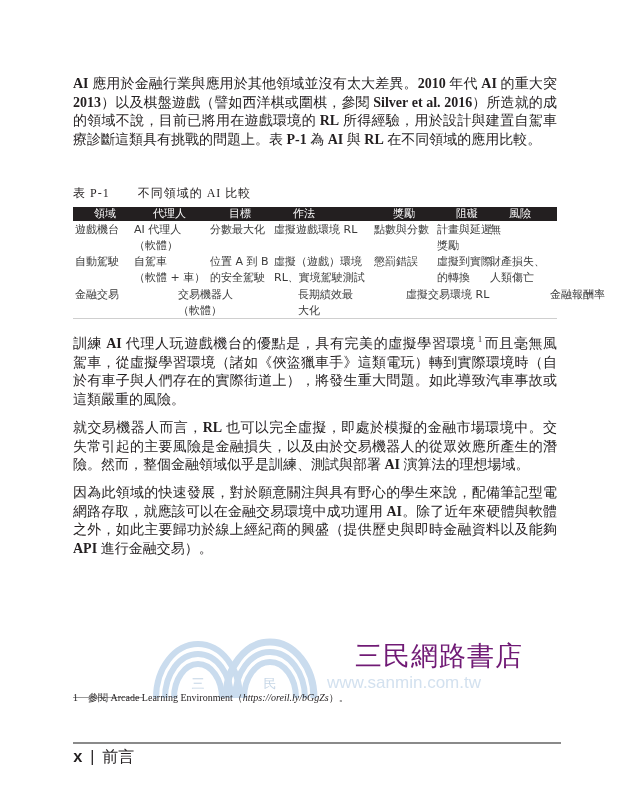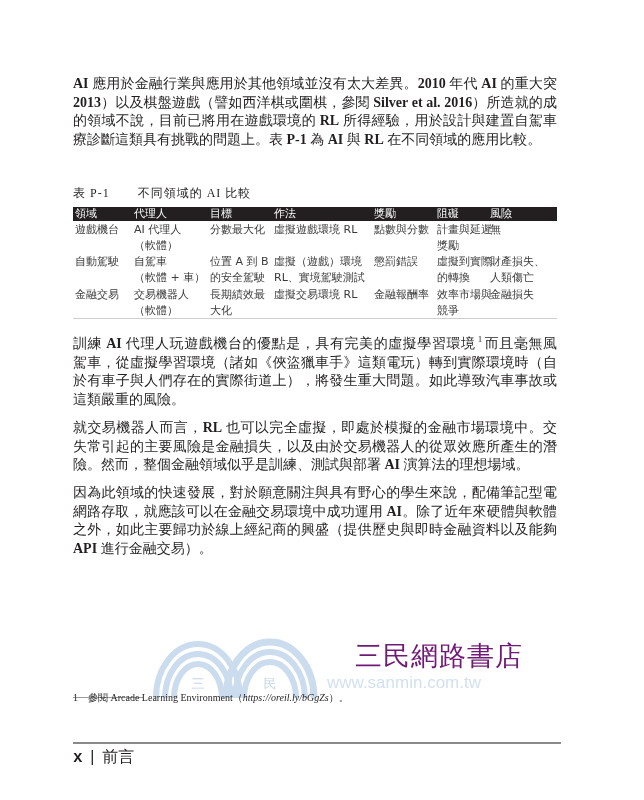--- a/index.html
+++ b/index.html
@@ -12,27 +12,27 @@
   .para b { font-weight:bold; }
   .para sup { font-size:9px; vertical-align:6px; line-height:0; margin:0 2px; }
 
   .caption { position:absolute; left:73px; top:186px; font-family:"Liberation Serif","DejaVu Serif",serif;
              font-size:12px; line-height:14px; color:#231f20; letter-spacing:1px; white-space:nowrap; }
   .caption .cap-label { margin-right:28px; }
 
   .tbl { position:absolute; left:73px; top:207px; width:484px;
          font-family:"DejaVu Sans","Liberation Sans",sans-serif; font-size:11px; }
   .tgrid { display:grid; grid-template-columns:59px 76px 64px 100px 63px 53px 69px; }
-  .thead { background:#231f20; color:#ffffff; height:14px; line-height:14px; }
+  .thead { background:#231f20; color:#ffffff; height:14px; line-height:14px;padding-left:19px; }
   .thead > div { padding-left:2px; white-space:pre; overflow:hidden; }
   .trow { color:#3a3a3a; line-height:16px; }
   .trow > div { padding-left:2px; white-space:pre; }
   .trow.r0 { margin-top:1px; height:32px; }
   .trow.r1 { height:33px; }
-  .trow.r2 { height:31px; border-bottom:1px solid #cfcfcf; }
+  .trow.r2 { height:31px; border-bottom:1px solid #cfcfcf;gap:44px; }
 
   .wm-logo { position:absolute; left:152px; top:638px; }
   .wm-name { position:absolute; left:327px; top:641px; font-family:"Liberation Serif","DejaVu Serif",serif;
              font-size:27px; line-height:30px; color:#701a75; white-space:nowrap; letter-spacing:1px;margin-left:28px; }
   .wm-url { position:absolute; left:327px; top:674px; font-family:"Liberation Sans","DejaVu Sans",sans-serif;
             font-size:17px; line-height:18px; color:#d3e1ef; white-space:nowrap; }
 
   .fn-rule { position:absolute; left:73px; top:697px; width:70px; height:0; border-top:1px solid #9a9a9a; }
   .footnote { position:absolute; left:73px; top:692px; font-family:"Liberation Serif","DejaVu Serif",serif;
               font-size:10px; line-height:12px; color:#231f20; white-space:nowrap; }

